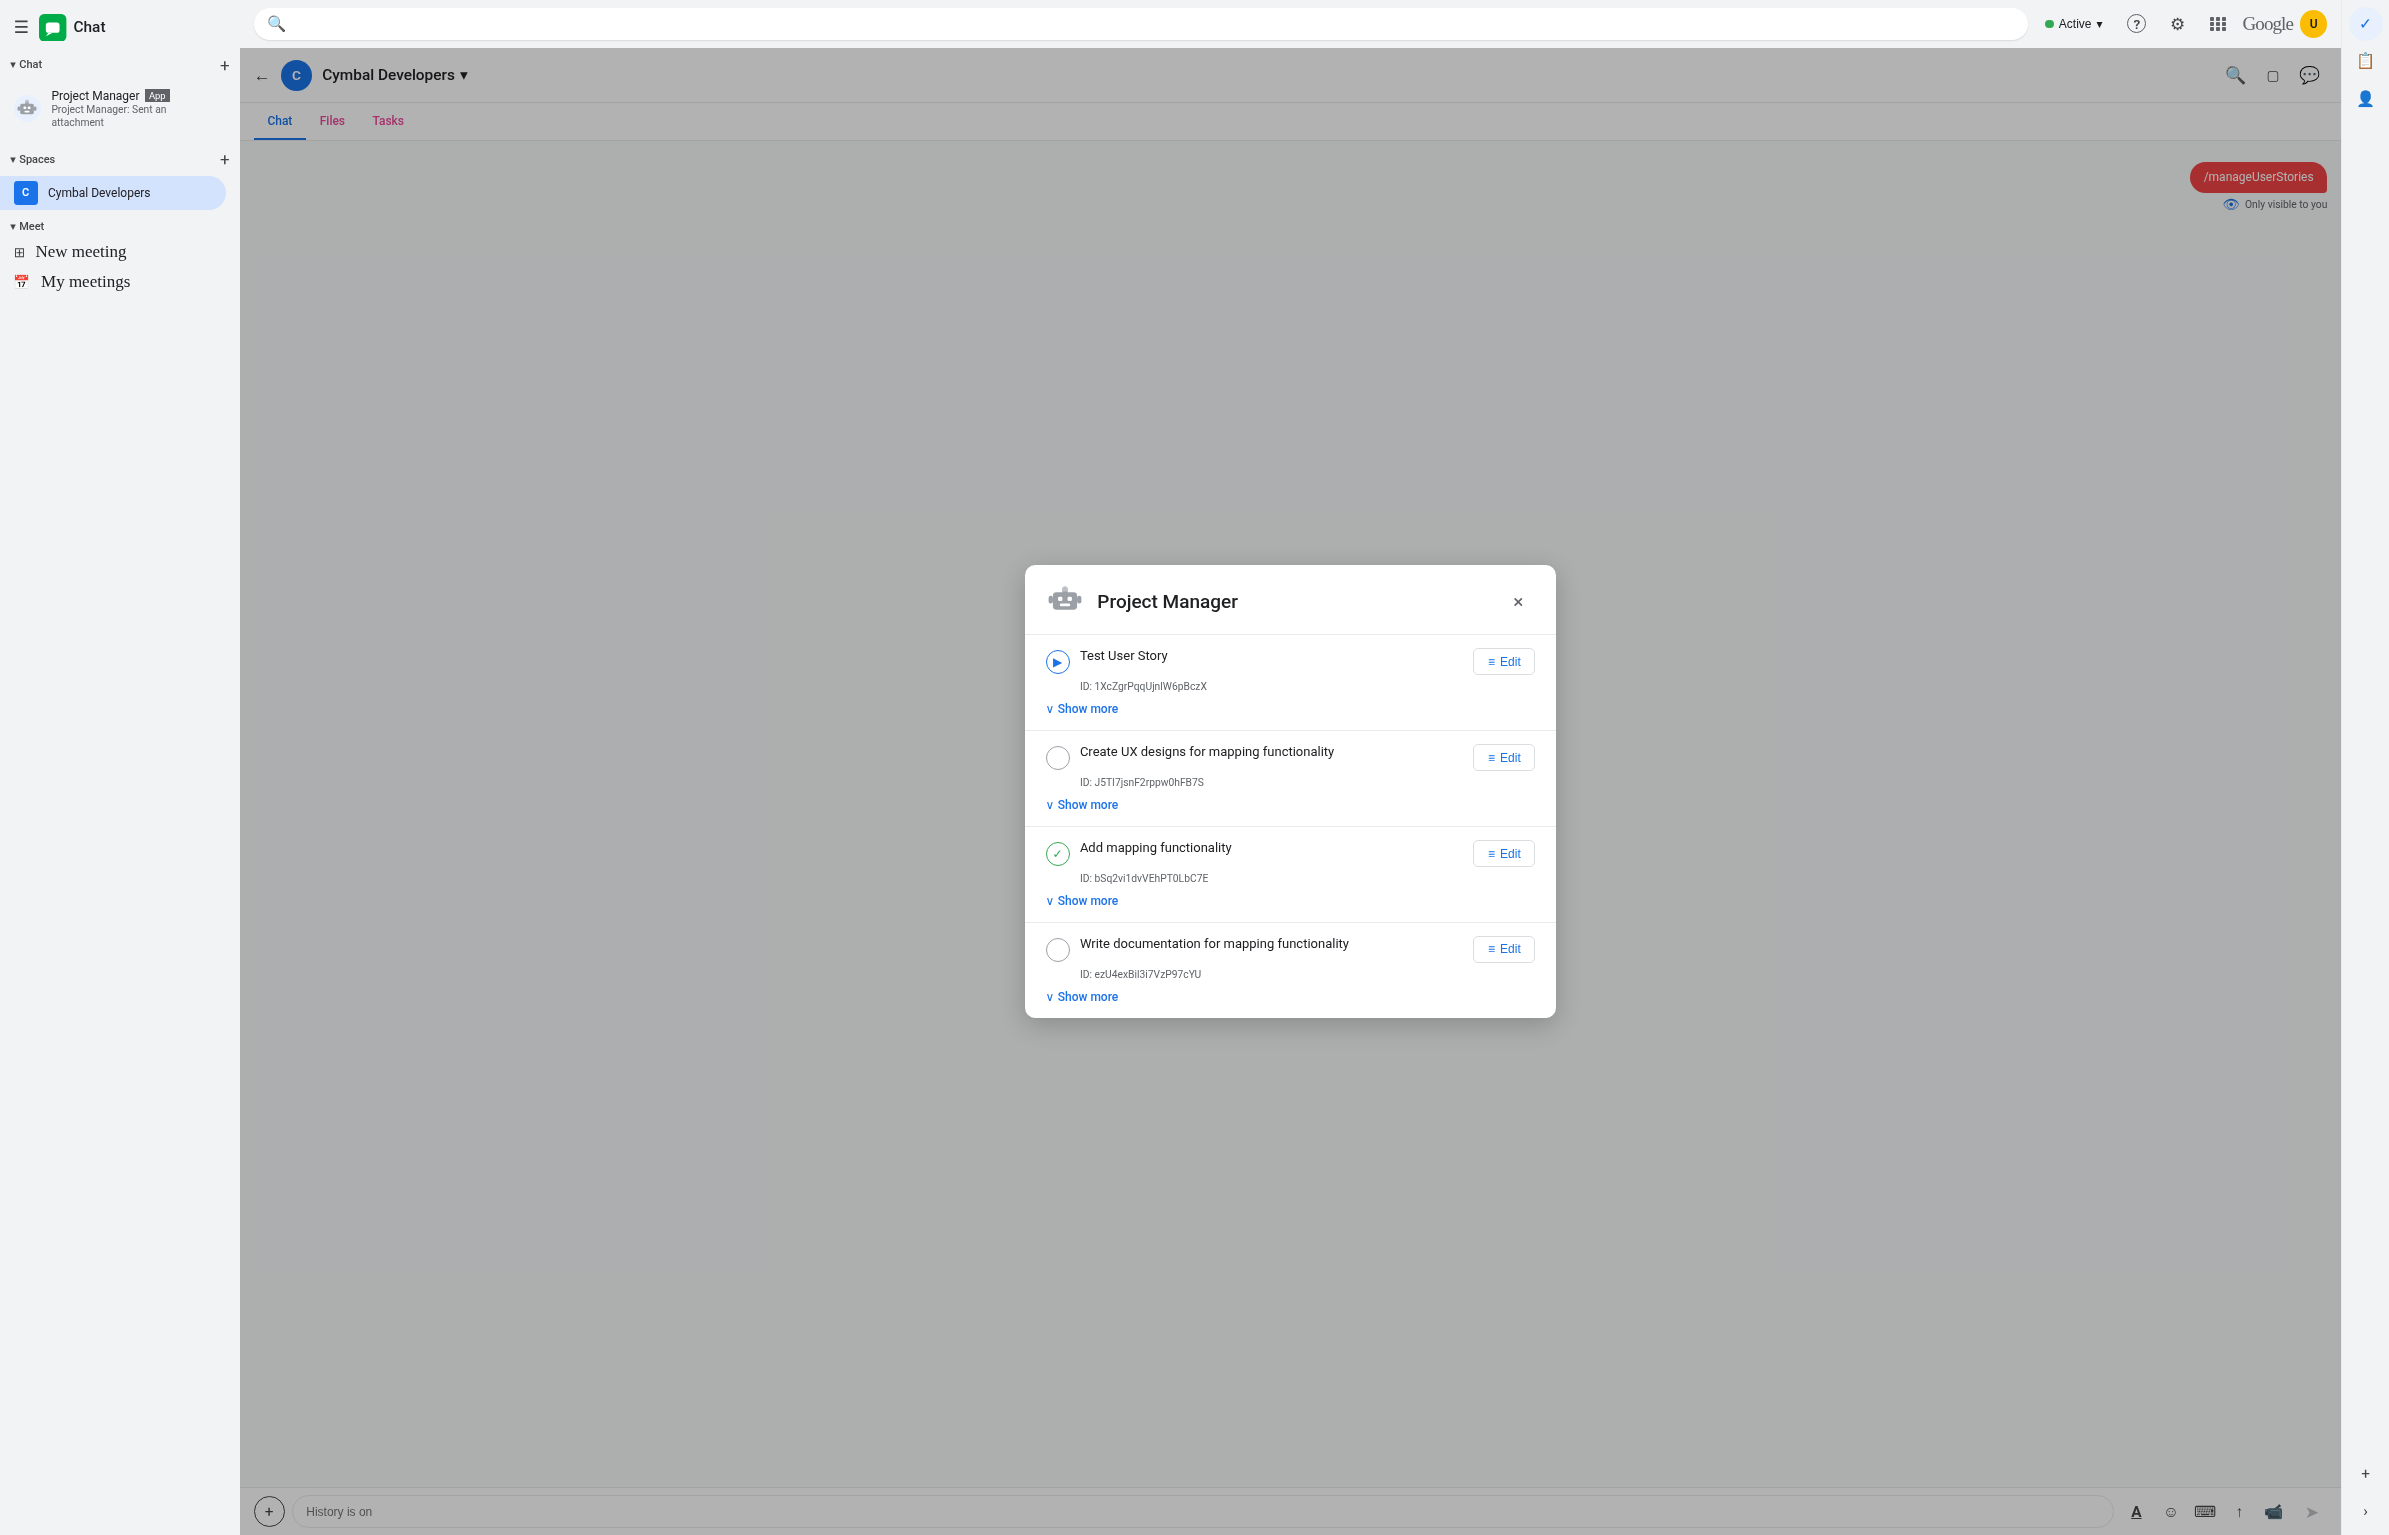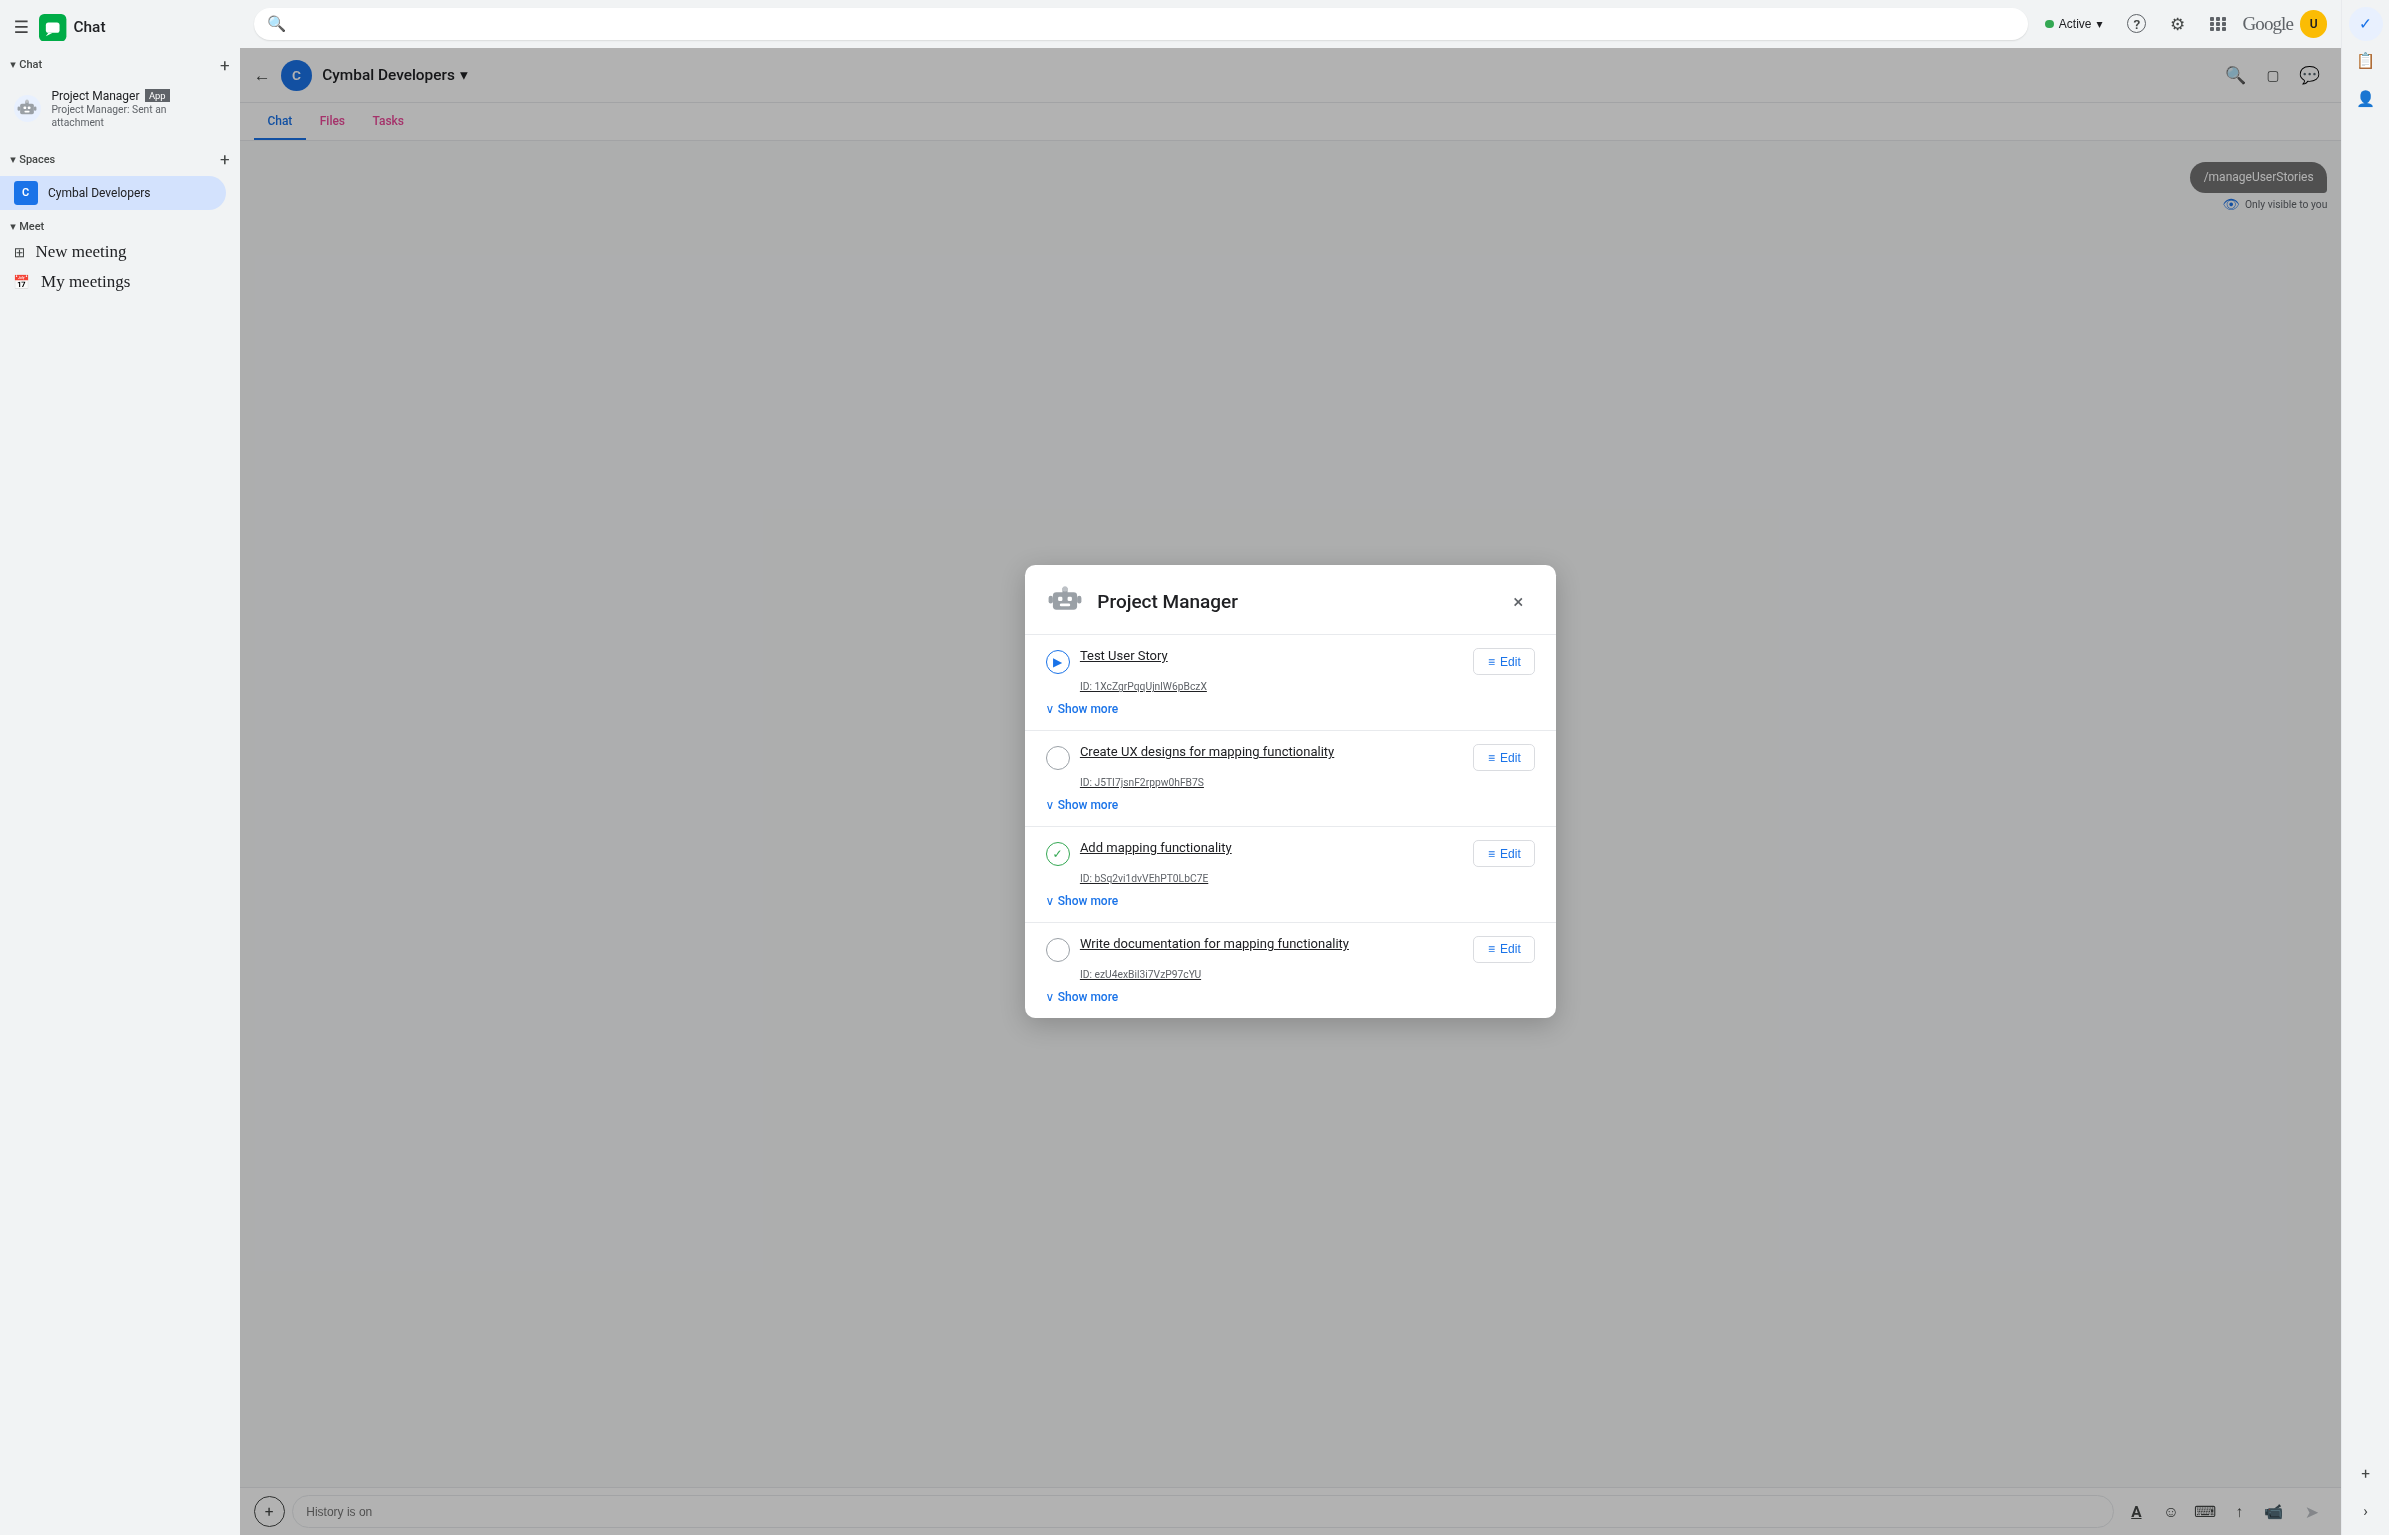--- a/index.html
+++ b/index.html
@@ -197,21 +197,21 @@
     .right-icon.add-icon { color: #444746; }
 
     
     .message-bubble-container {
       display: flex;
       flex-direction: column;
       align-items: flex-end;
       margin: 6.9px 0;
     }
     .message-bubble {
-      background: #737373;
+      background: #ef4444;
       color: #fff;
       padding: 8.6px 13.7px;
       border-radius: 15.4px 15.4px 3.4px 15.4px;
       max-width: 60%;
       font-size: 12px;
     }
     .only-visible {
       display: flex;
       align-items: center;
       gap: 5.1px;
@@ -299,21 +299,21 @@
       display: flex;
       align-items: flex-start;
       gap: 10.3px;
     }
     .item-status-icon {
       width: 24px; height: 24px; border-radius: 50%;
       border: 1.7px solid #444746;
       display: flex; align-items: center; justify-content: center;
       font-size: 12px; flex-shrink: 0; margin-top: 1.7px;
     }
-    .item-content { flex: 1; text-decoration: underline; }
+    .item-content { flex: 1; }
     .item-name { font-size: 13px; color: #202124; font-weight: 400; }
     .item-id { font-size: 10.3px; color: #5f6368; margin-top: 17px; }
     .edit-btn {
       display: flex; align-items: center; gap: 5.1px;
       padding: 5.1px 13.7px; border: 0.9px solid #dadce0;
       border-radius: 5.1px; cursor: pointer; font-size: 12px;
       color: #1a73e8; background: #fff; font-weight: 500;
     }
     .show-more {
       display: flex; align-items: center; gap: 3.4px;

